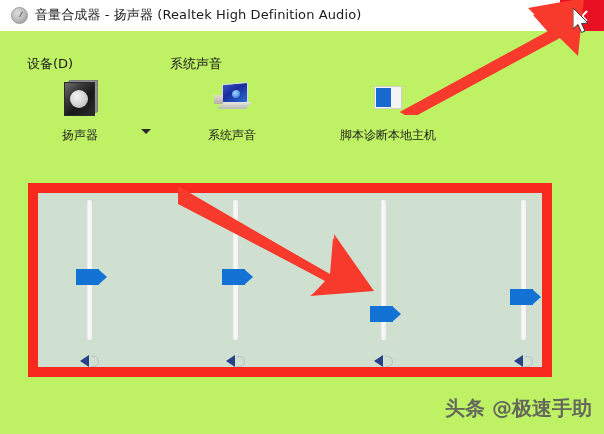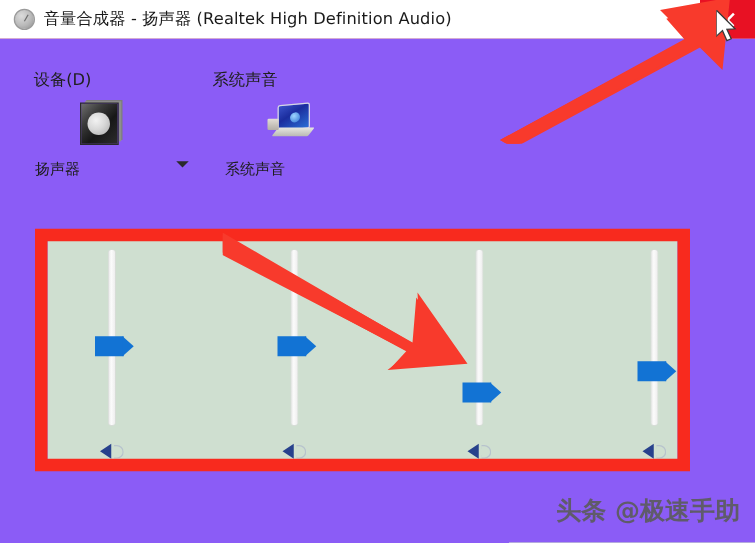--- a/index.html
+++ b/index.html
@@ -76,36 +76,37 @@
     background: #ffffff;
   }
   #close-icon::before { transform: rotate(45deg); }
   #close-icon::after  { transform: rotate(-45deg); }
 
   
   #content {
     position: absolute;
     left: 0; top: 31px;
     width: 604px; height: 403px;
-    background: #8b5cf6;
+    background: #bef264;
   }
 
   .section-header {
     position: absolute;
     font-size: 13px;
     color: #20201f;
     white-space: nowrap;
   }
   #header-devices { left: 27px; top: 24px; }
   #header-apps    { left: 170px; top: 24px; }
 
   
   .col {
     position: absolute;
     width: 104px;
+    text-align: center;
   }
   .col-icon {
     position: relative;
     height: 44px;
     margin: 0 auto;
     width: 44px;
   }
   .col-label {
     margin-top: 5px;
     font-size: 12px;
@@ -344,20 +345,26 @@
       <div class="col-icon">
         <div id="icon-syssound">
           <div class="screen"></div>
           <div class="base"></div>
           <div class="spk"></div>
         </div>
       </div>
       <div class="col-label">系统声音</div>
     </div>
 
+    <div class="col" style="left:318px; top:48px; width:140px;">
+      <div class="col-icon">
+        <div id="icon-scripthost"></div>
+      </div>
+      <div class="col-label">脚本诊断本地主机</div>
+    </div>
 
 
     <div id="slider-panel">
 
       <div class="slider" style="left:0px;">
         <div class="slider-track"></div>
         <div class="slider-thumb" style="left:38px; top:77px;"></div>
         <div class="slider-mute">
           <div class="cone"></div>
           <div class="wave"></div>

